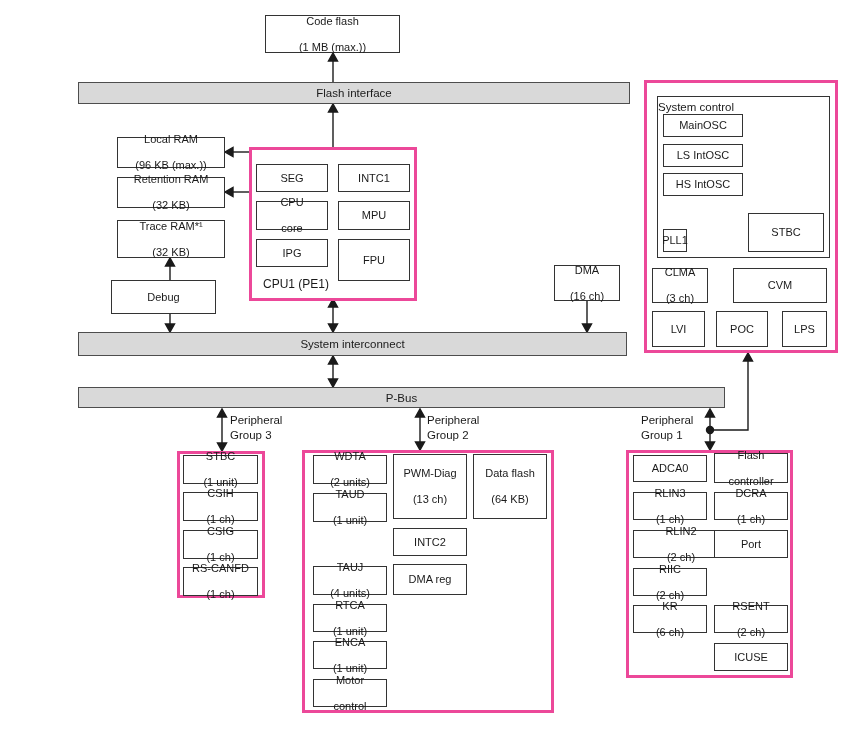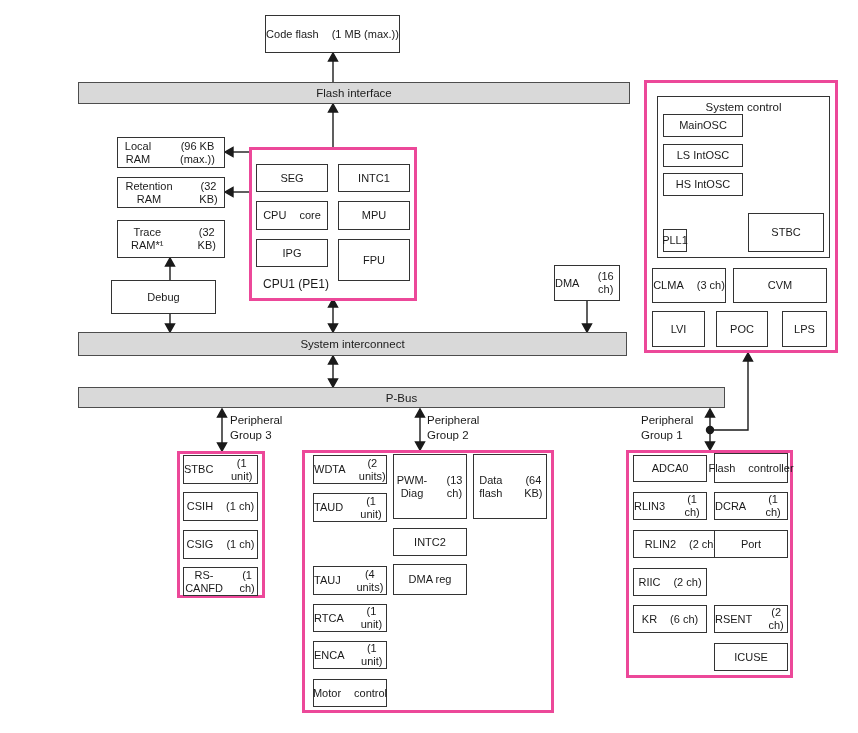--- a/index.html
+++ b/index.html
@@ -1,25 +1,25 @@
 <!DOCTYPE html>
 <html><head>
 <meta charset="utf-8">
 <style>
   html,body{margin:0;padding:0;background:#ffffff;}
   body{width:858px;height:733px;font-family:"Liberation Sans","DejaVu Sans",sans-serif;color:#1a1a1a;}
   .stage{position:relative;width:858px;height:733px;background:#ffffff;overflow:hidden;}
   .connectors{position:absolute;left:0;top:0;width:858px;height:733px;pointer-events:none;}
-  .box{position:absolute;background:#ffffff;border:1.5px solid #333;display:flex;flex-direction:row;
+  .box{position:absolute;background:#ffffff;border:1.5px solid #333;display:flex;flex-direction:column;
        align-items:center;justify-content:center;text-align:center;font-size:11px;line-height:13px;box-sizing:border-box;gap:13px;}
   .outer{position:absolute;background:#ffffff;border:3px solid #ec4899;box-sizing:border-box;}
   .bar{position:absolute;background:#d9d9d9;border:1px solid #4d4d4d;display:flex;align-items:center;
        justify-content:center;font-size:11.5px;box-sizing:border-box;}
   .corner-label{position:absolute;font-size:12px;}
-  .sc-title{position:absolute;width:100%;text-align:center;top:4px;font-size:11.5px;}
+  .sc-title{position:absolute;width:100%;text-align:left;top:4px;font-size:11.5px;}
   .grp-label{position:absolute;font-size:11.5px;line-height:15px;}
 </style>
 </head>
 <body>
 
 <div class="stage">
 
   <svg class="connectors" viewBox="0 0 858 733" stroke="#1a1a1a" stroke-width="1.4" fill="#1a1a1a">
     <g>
       <line x1="333" y1="82" x2="333" y2="59"></line>
@@ -152,21 +152,21 @@
   </div>
   <div class="box" style="left:663px;top:173px;width:80px;height:23px">
     <span>HS IntOSC</span>
   </div>
   <div class="box" style="left:663px;top:229px;width:24px;height:23px">
     <span>PLL1</span>
   </div>
   <div class="box" style="left:748px;top:213px;width:76px;height:39px">
     <span>STBC</span>
   </div>
-  <div class="box" style="left:652px;top:268px;width:74px;height:35px">
+  <div class="box" style="left:652px;top:268px;width:56px;height:35px">
     <span>CLMA</span>
     <span>(3 ch)</span>
   </div>
   <div class="box" style="left:733px;top:268px;width:94px;height:35px">
     <span>CVM</span>
   </div>
   <div class="box" style="left:652px;top:311px;width:53px;height:36px">
     <span>LVI</span>
   </div>
   <div class="box" style="left:716px;top:311px;width:52px;height:36px">

